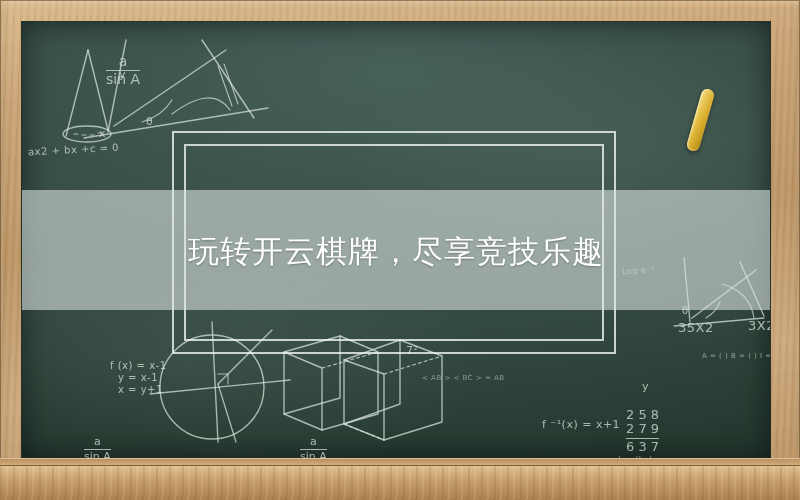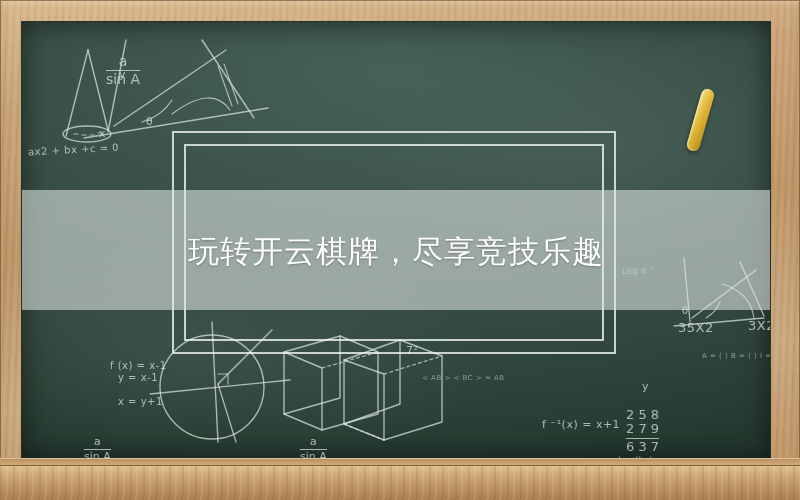--- a/index.html
+++ b/index.html
@@ -189,21 +189,21 @@
         <span class="bar"></span>
         <span class="den">sin A</span>
       </div>
       <div class="chalk-txt" style="left:97px;top:46px;font-size:11px;">y</div>
       <div class="chalk-txt" style="left:77px;top:105px;font-size:11px;">x</div>
       <div class="chalk-txt" style="left:124px;top:93px;font-size:11px;">θ</div>
       <div class="chalk-txt" style="left:6px;top:122px;font-size:10px;transform:rotate(-3deg);">ax2 + bx +c = 0</div>
 
       <div class="chalk-txt" style="left:88px;top:338px;font-size:10px;">f (x) = x-1</div>
       <div class="chalk-txt" style="left:96px;top:350px;font-size:10px;">y =  x-1</div>
-      <div class="chalk-txt" style="left:96px;top:374px;font-size:10px;">x = y+1</div>
+      <div class="chalk-txt" style="left:96px;top:362px;font-size:10px;">x = y+1</div>
       <div class="chalk-txt" style="left:384px;top:322px;font-size:11px;">7²</div>
       <div class="chalk-txt" style="left:400px;top:352px;font-size:7px;opacity:.5;">&lt; AB &gt; &lt; BC &gt; = AB</div>
       <div class="frac" style="left:62px;top:414px;font-size:11px;">
         <span class="num">a</span>
         <span class="bar"></span>
         <span class="den">sin A</span>
       </div>
       <div class="chalk-txt" style="left:158px;top:424px;font-size:13px;margin-top:11px;">8²</div>
       <div class="frac" style="left:278px;top:414px;font-size:11px;">
         <span class="num">a</span>

